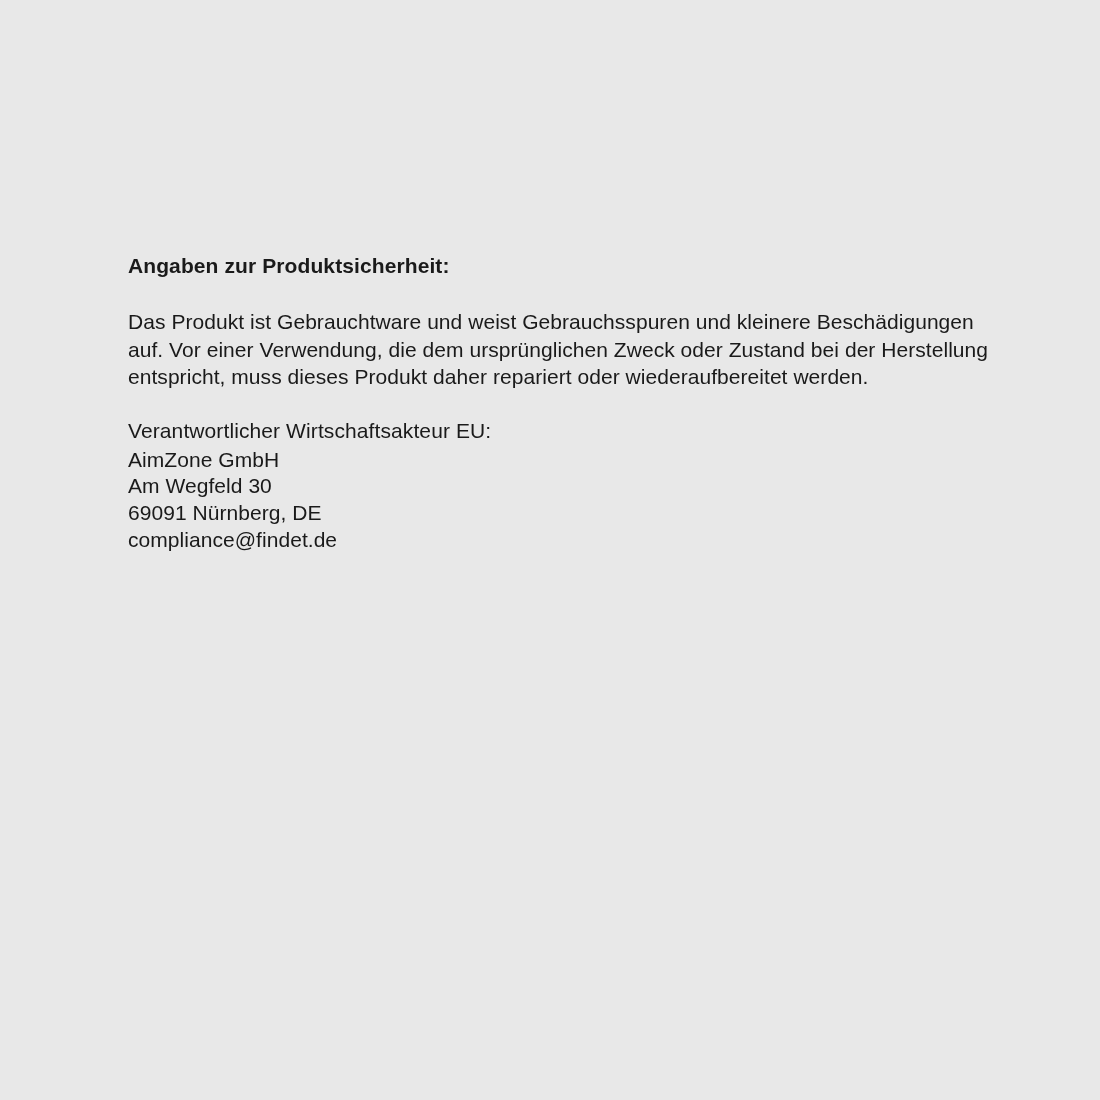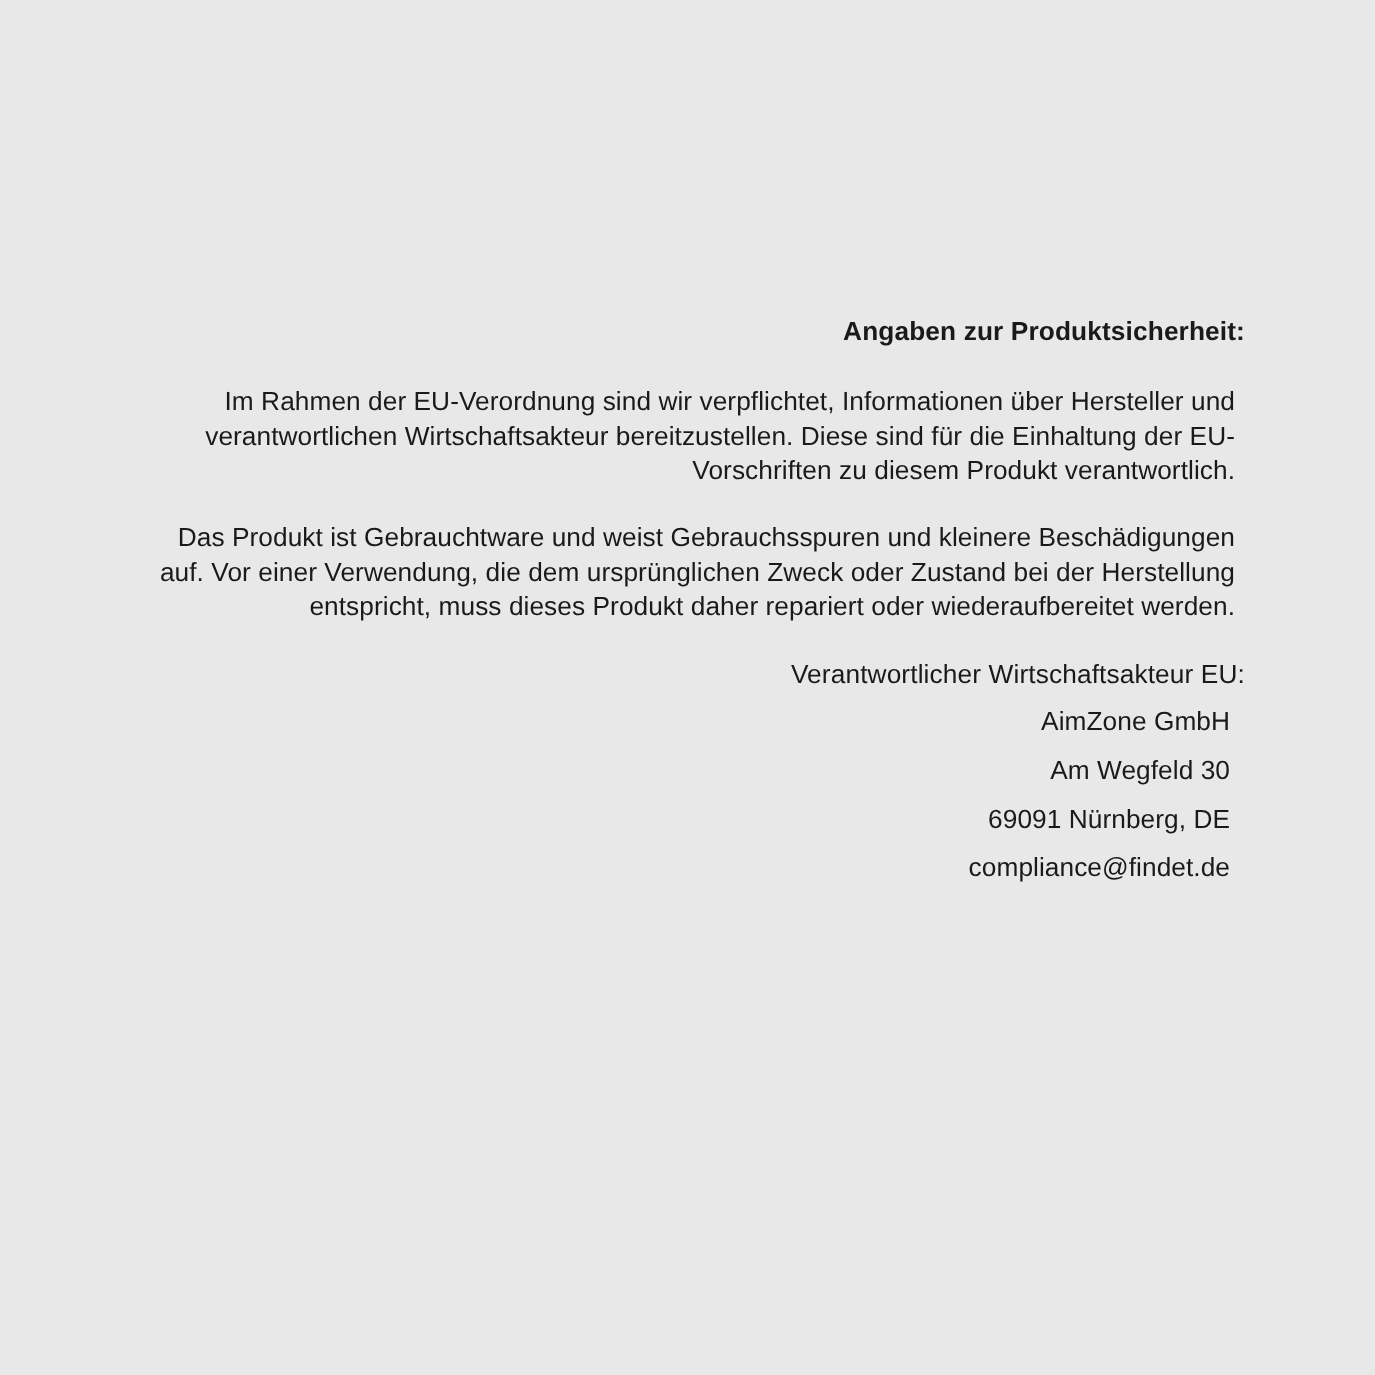--- a/index.html
+++ b/index.html
@@ -17,24 +17,23 @@
   .page {
     position: absolute;
     left: 0;
     top: 0;
     width: 1100px;
     height: 1100px;
     background: #e8e8e8;
   }
   .content {
     position: absolute;
-    left: 116px;
+    left: 128px;
     top: 252px;
     width: 880px;
-    text-align: right;
   }
   .heading {
     font-size: 21px;
     font-weight: bold;
     line-height: 1.35;
     letter-spacing: 0.1px;
     margin: 0 0 28px 0;
   }
   .para {
     font-size: 21px;
@@ -50,35 +49,34 @@
     font-size: 21px;
     font-weight: normal;
     line-height: 1.30;
     letter-spacing: 0.1px;
     margin: 0 0 2px 0;
   }
   .addr-line {
     font-size: 21px;
     line-height: 1.28;
     letter-spacing: 0.05px;
-    margin: 12px;
+    margin: 0;
   }
   .block-contact {
     margin-top: 8px;
   }
 </style>
 </head>
 <body>
 
 <div class="page">
   <div class="content">
 
     <h1 class="heading">Angaben zur Produktsicherheit:</h1>
 
-    <p class="para">Im Rahmen der EU-Verordnung sind wir verpflichtet, Informationen über Hersteller und verantwortlichen Wirtschaftsakteur bereitzustellen. Diese sind für die Einhaltung der EU-Vorschriften zu diesem Produkt verantwortlich.</p>
 
 
     <p class="para">Das Produkt ist Gebrauchtware und weist Gebrauchsspuren und kleinere Beschädigungen auf. Vor einer Verwendung, die dem ursprünglichen Zweck oder Zustand bei der Herstellung entspricht, muss dieses Produkt daher repariert oder wiederaufbereitet werden.</p>
 
     <div class="block-contact">
       <div class="subheading">Verantwortlicher Wirtschaftsakteur EU:</div>
       <div class="addr-line">AimZone GmbH</div>
       <div class="addr-line">Am Wegfeld 30</div>
       <div class="addr-line">69091 Nürnberg, DE</div>
       <div class="addr-line">compliance@findet.de</div>

